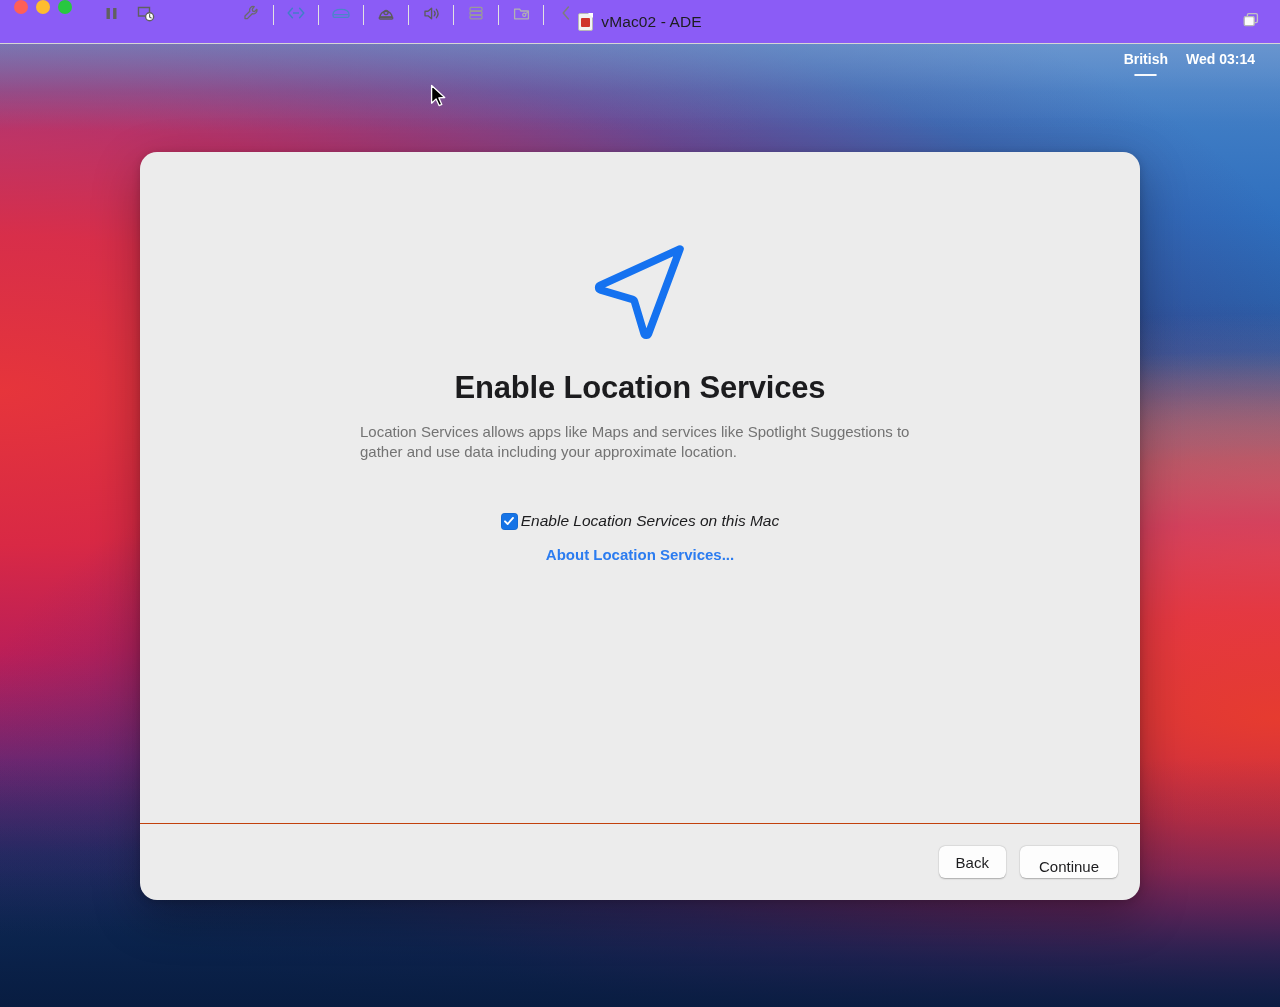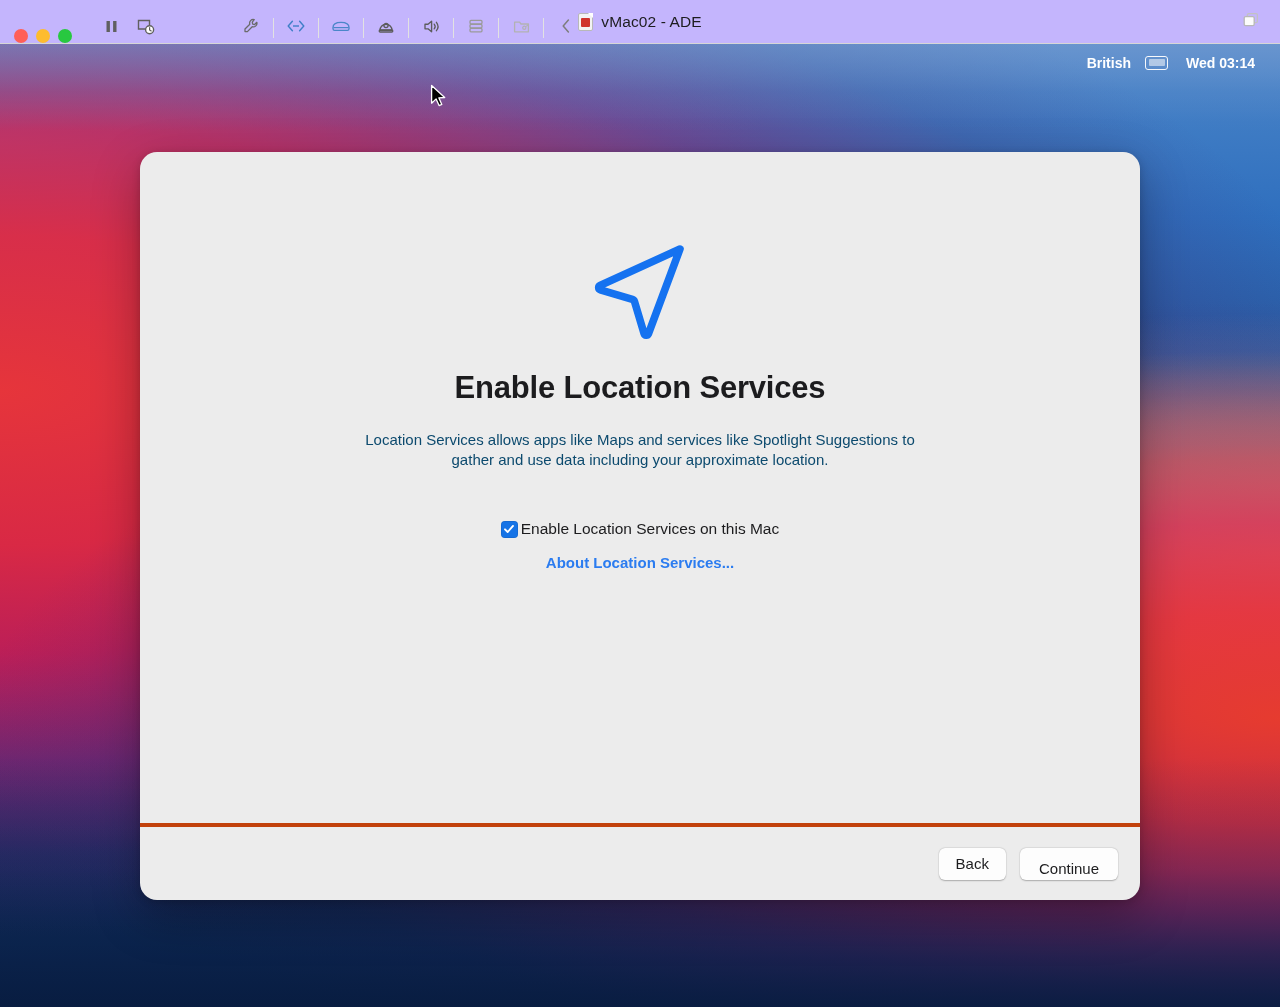--- a/index.html
+++ b/index.html
@@ -5,23 +5,23 @@
   * { margin:0; padding:0; box-sizing:border-box; }
   html,body{
     width:1280px; height:1007px; overflow:hidden;
     font-family:"Liberation Sans", sans-serif;
     background:#ffffff;
   }
 
   
   #vm-titlebar{
     position:absolute; left:0; top:0; width:1280px; height:44px;
-    background:#c4b5fd;
+    background:#8b5cf6;
     border-bottom:1px solid #d6d6d6;
-    display:flex; align-items:flex-end;
+    display:flex; align-items:flex-start;
   }
   .traffic{ display:flex; align-items:center; gap:8px; margin-left:14px; }
   .tl{ width:14px; height:14px; border-radius:50%; display:block; }
   .tl.red{ background:#ff5f57; }
   .tl.yellow{ background:#febc2e; }
   .tl.green{ background:#28c840; }
 
   .tb-group{ display:flex; align-items:center; }
   .tb-btn{
     width:34px; height:30px; display:flex; align-items:center; justify-content:center;
@@ -95,21 +95,21 @@
   }
 
   
   #menubar{
     position:absolute; left:0; top:0; width:1280px; height:37px;
     display:flex; align-items:center; justify-content:flex-end;
     padding-right:16px; gap:0;
     color:#ffffff;
     font-size:14px; font-weight:bold;
   }
-  .mb-item{ display:flex; align-items:center; gap:14px; padding:0 9px; height:24px; }
+  .mb-item{ display:flex; align-items:center; gap:7px; padding:0 9px; height:24px;flex-direction:column; }
   .kb-ico{
     width:23px; height:14px; border:1.6px solid #ffffff; border-radius:3px;
     position:relative; display:block; opacity:.95;
   }
   .kb-ico::after{
     content:""; position:absolute; left:2.5px; top:2.5px; right:2.5px; bottom:2.5px;
     background:rgba(255,255,255,.55); border-radius:1px;
   }
 
   
@@ -121,38 +121,38 @@
   }
   #dlg-body{
     position:absolute; left:0; right:0; top:0; bottom:77px;
     display:flex; flex-direction:column; align-items:center;
   }
   #loc-icon{ margin-top:86px; width:104px; height:104px; }
   #dlg-title{
     margin-top:28px; font-size:31px; font-weight:bold; color:#1c1c1e; letter-spacing:-.2px;
   }
   #dlg-desc{
-    margin-top:24px; width:560px; text-align:center;
-    font-size:15px; line-height:20px; color:#0c4a6e;
+    margin-top:16px; width:560px; text-align:left;
+    font-size:15px; line-height:20px; color:#737373;
   }
   #chk-row{
-    margin-top:50px; display:flex; align-items:center; gap:3px;
+    margin-top:50px; display:flex; align-items:center; gap:3px;font-style:italic;
   }
   .checkbox{
     width:17px; height:17px; border-radius:4px; background:#1573e6;
     box-shadow:inset 0 0 0 .5px rgba(0,0,0,.14);
     display:flex; align-items:center; justify-content:center; flex:0 0 auto;
   }
   #chk-label{ font-size:15.5px; color:#1c1c1e; }
   #about-link{
     margin-top:16px; font-size:15px; color:#2b7cf0; font-weight:bold; cursor:pointer;
   }
   #dlg-footer{
     position:absolute; left:0; right:0; bottom:0; height:77px;
-    border-top:4px solid #c2410c;
+    border-top:1px solid #c2410c;
     display:flex; align-items:center; justify-content:flex-end; gap:14px;
     padding-right:22px;
   }
   .btn{
     min-width:62px; height:32px; padding:0 17px;
     background:#fdfdfd; border:none; border-radius:6px;
     box-shadow:0 .5px 1.5px rgba(0,0,0,.26), 0 0 0 .5px rgba(0,0,0,.05);
     font-family:"Liberation Sans", sans-serif; font-size:15px; color:#1c1c1e;
     cursor:pointer;
   }

